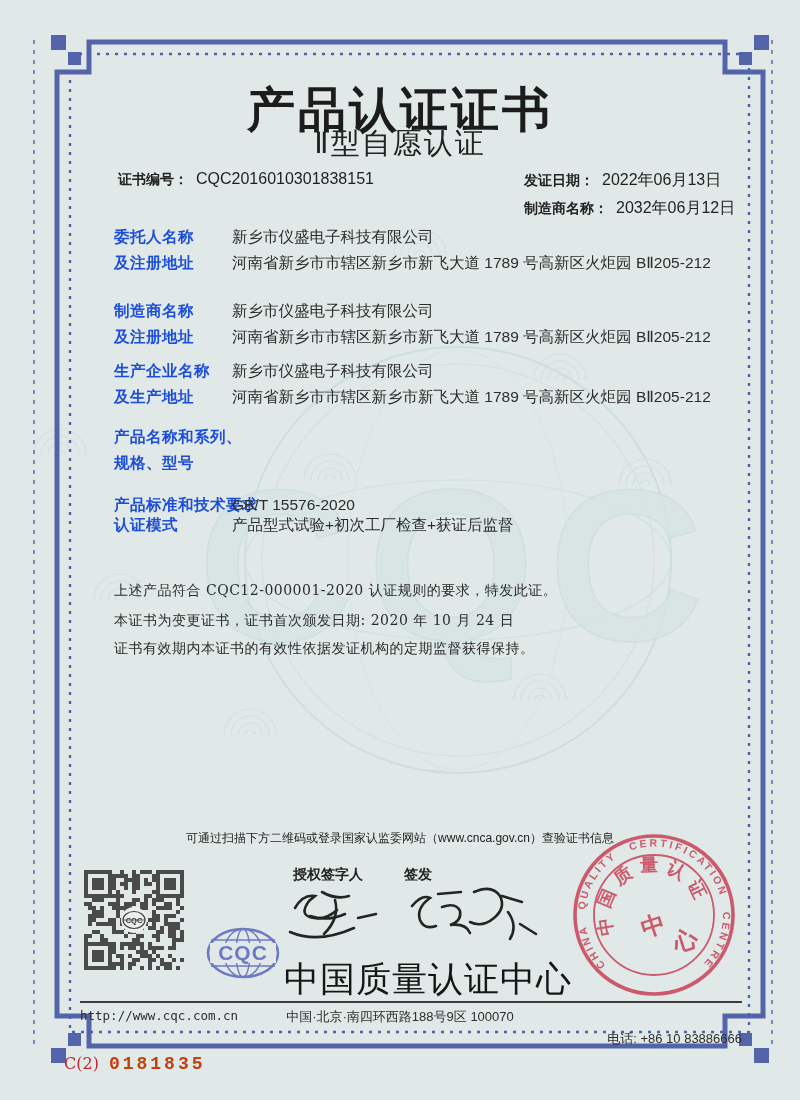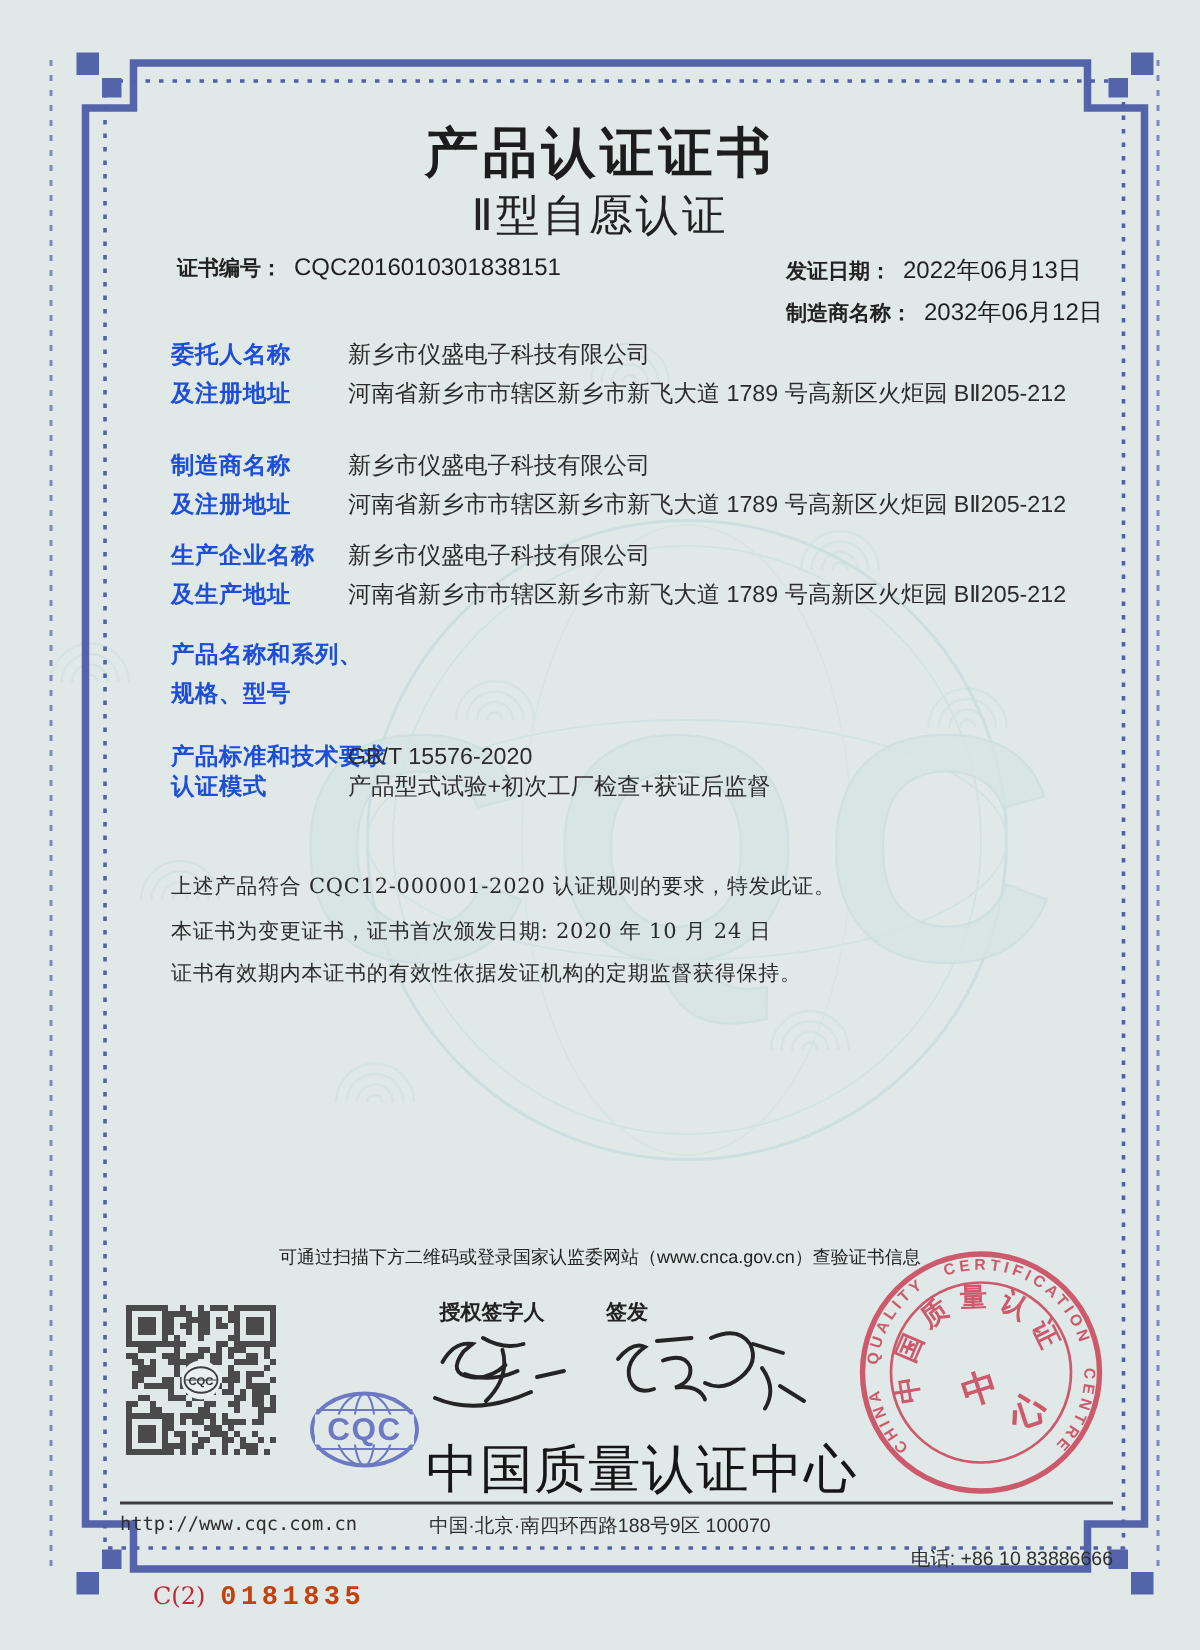--- a/index.html
+++ b/index.html
@@ -2,21 +2,21 @@
 <html><head>
 <meta charset="utf-8">
 <style>
   html,body{margin:0;padding:0;width:800px;height:1100px;overflow:hidden;
     font-family:"Liberation Sans",sans-serif;}
   .page{position:relative;width:800px;height:1100px;background:#e0e9e7;}
   .abs{position:absolute;}
   svg{display:block;}
 
   
-  .title{left:0;top:78px;width:800px;text-align:center;font-size:36px;font-weight:bold;
+  .title{left:0;top:78px;width:800px;text-align:center;font-size:48px;font-weight:bold;
     color:#1c1c1c;letter-spacing:3px;}
   .subtitle{left:0;top:124px;width:800px;text-align:center;font-size:29px;font-weight:400;
     color:#222;letter-spacing:2px;}
 
   
   .meta-label{font-family:"DejaVu Serif",serif;font-weight:bold;font-size:14px;color:#222;}
   .meta-value{font-size:16px;color:#1f1f1f;}
   .cert-no{left:118px;top:170px;}
   .date-row1{left:524px;top:170px;}
   .date-row2{left:524px;top:198px;}
@@ -42,21 +42,21 @@
   .sig-label{font-size:14px;font-weight:bold;color:#222;white-space:nowrap;}
   .org-name{left:284px;top:929px;font-size:35px;color:#161616;letter-spacing:1px;white-space:nowrap;margin-top:27px;}
 
   
   .footer-rule{left:80px;top:1001px;width:662px;height:2px;background:#3c3c3c;}
   .footer-web{left:80px;top:1008px;font-family:"DejaVu Sans Mono",monospace;font-size:12.5px;color:#2e2e2e;}
   .footer-addr{left:0;top:1008px;width:800px;text-align:center;font-size:13px;color:#2e2e2e;}
   .footer-phone{left:0;top:1008px;width:742px;text-align:right;font-size:13px;color:#2e2e2e;margin-top:22px;}
 
   
-  .serial{left:64px;top:1054px;display:flex;align-items:baseline;gap:10px;margin-left:38px;}
+  .serial{left:64px;top:1054px;display:flex;align-items:baseline;gap:10px;}
   .serial-prefix{font-family:"DejaVu Serif",serif;font-size:16px;color:#c22737;}
   .serial-number{font-family:Liberation Mono, monospace;font-size:18px;font-weight:bold;
     color:#c2410c;letter-spacing:3px;}
 
   
   .qr-wrap{left:82px;top:868px;width:104px;height:104px;}
   .qr-logo{position:absolute;left:39px;top:39px;width:26px;height:26px;background:#e9efee;
     border-radius:50%;display:flex;align-items:center;justify-content:center;}
 </style>
 </head>

